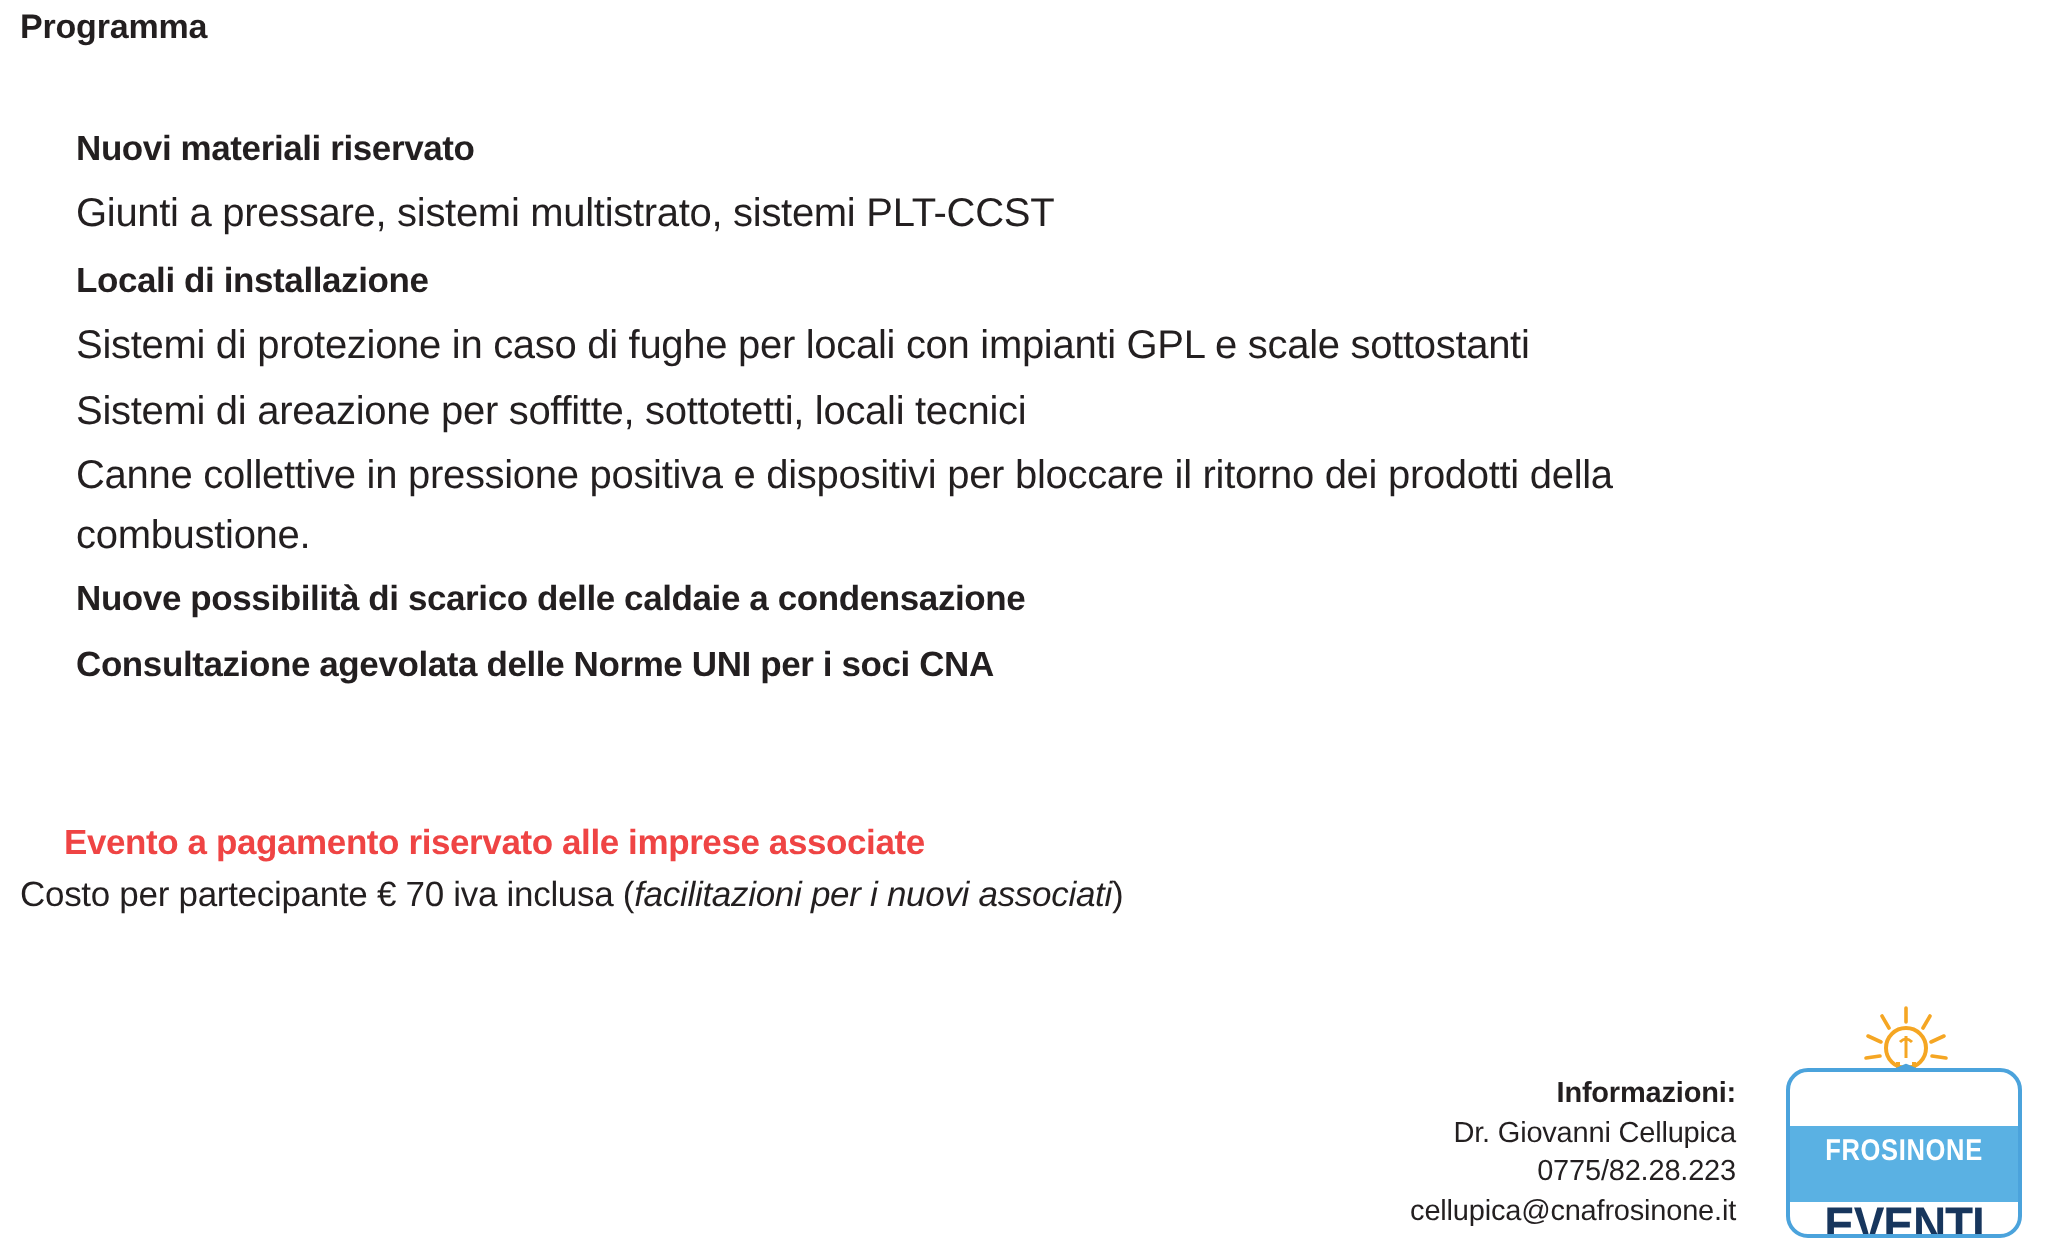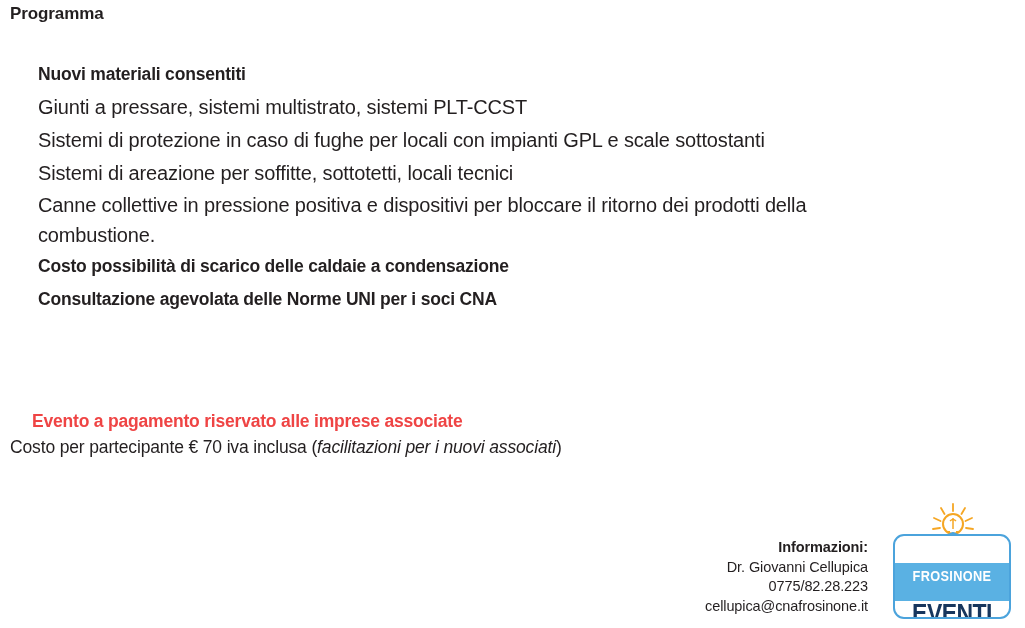--- a/index.html
+++ b/index.html
@@ -173,29 +173,30 @@
 </style>
 </head>
 <body>
 
 <div class="page">
 
   <div class="program-title">Programma</div>
 
   <div class="program-body">
 
-    <div class="prog-head">Nuovi materiali consentiti</div>
+    <div class="prog-head">Nuovi materiali riservato</div>
     <div class="prog-text">Giunti a pressare, sistemi multistrato, sistemi PLT-CCST</div>
 
+    <div class="prog-head">Locali di installazione</div>
     <div class="prog-text">Sistemi di protezione in caso di fughe per locali con impianti GPL e scale sottostanti</div>
     <div class="prog-text">Sistemi di areazione per soffitte, sottotetti, locali tecnici</div>
 
     <div class="prog-text wrap">Canne collettive in pressione positiva e dispositivi per bloccare il ritorno dei prodotti della combustione.</div>
 
-    <div class="prog-head">Costo possibilità di scarico delle caldaie a condensazione</div>
+    <div class="prog-head">Nuove possibilità di scarico delle caldaie a condensazione</div>
 
     <div class="prog-head">Consultazione agevolata delle Norme UNI per i soci CNA</div>
   </div>
 
   <div class="pay-block">
     <div class="pay-head">Evento a pagamento riservato alle imprese associate</div>
     <div class="pay-line"><span>Costo per partecipante € 70 iva inclusa (</span><em>facilitazioni per i nuovi associati</em><span>)</span></div>
   </div>
 
   <div class="contact">

